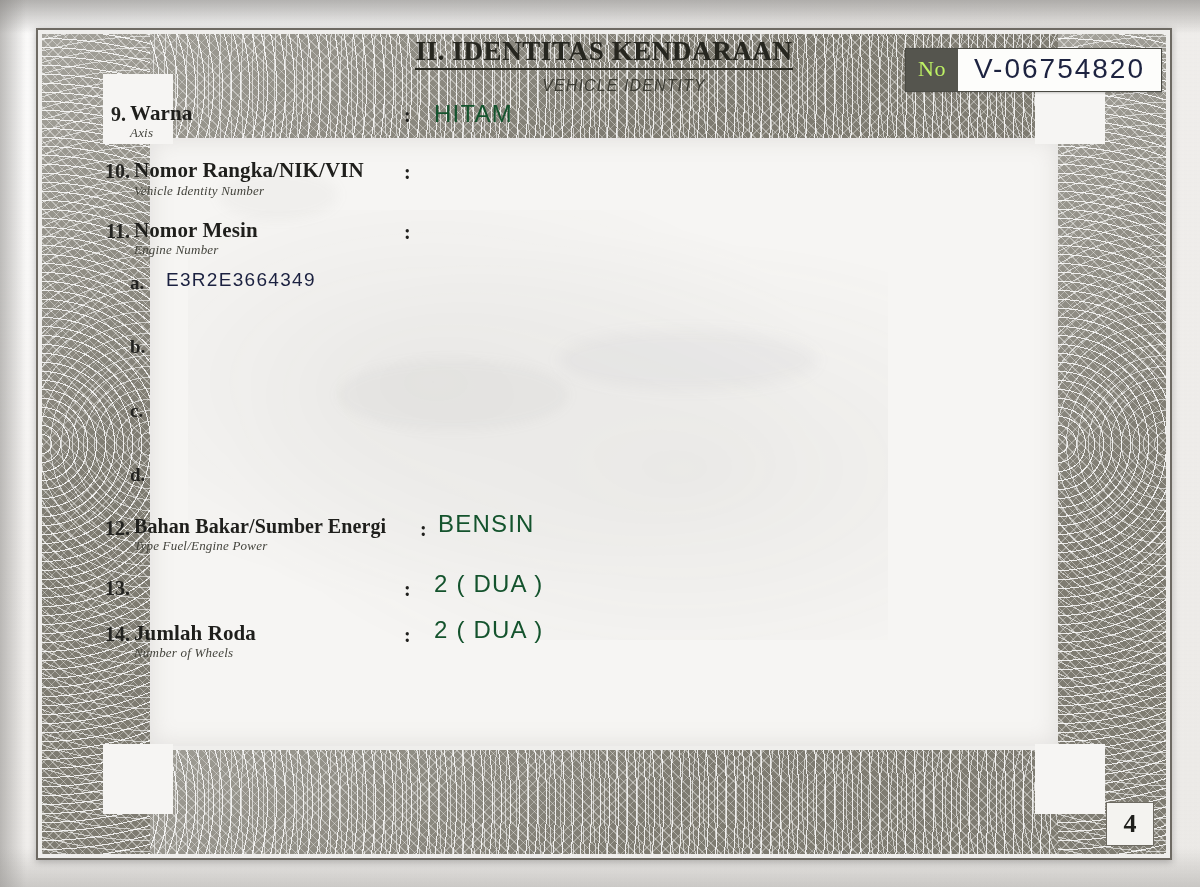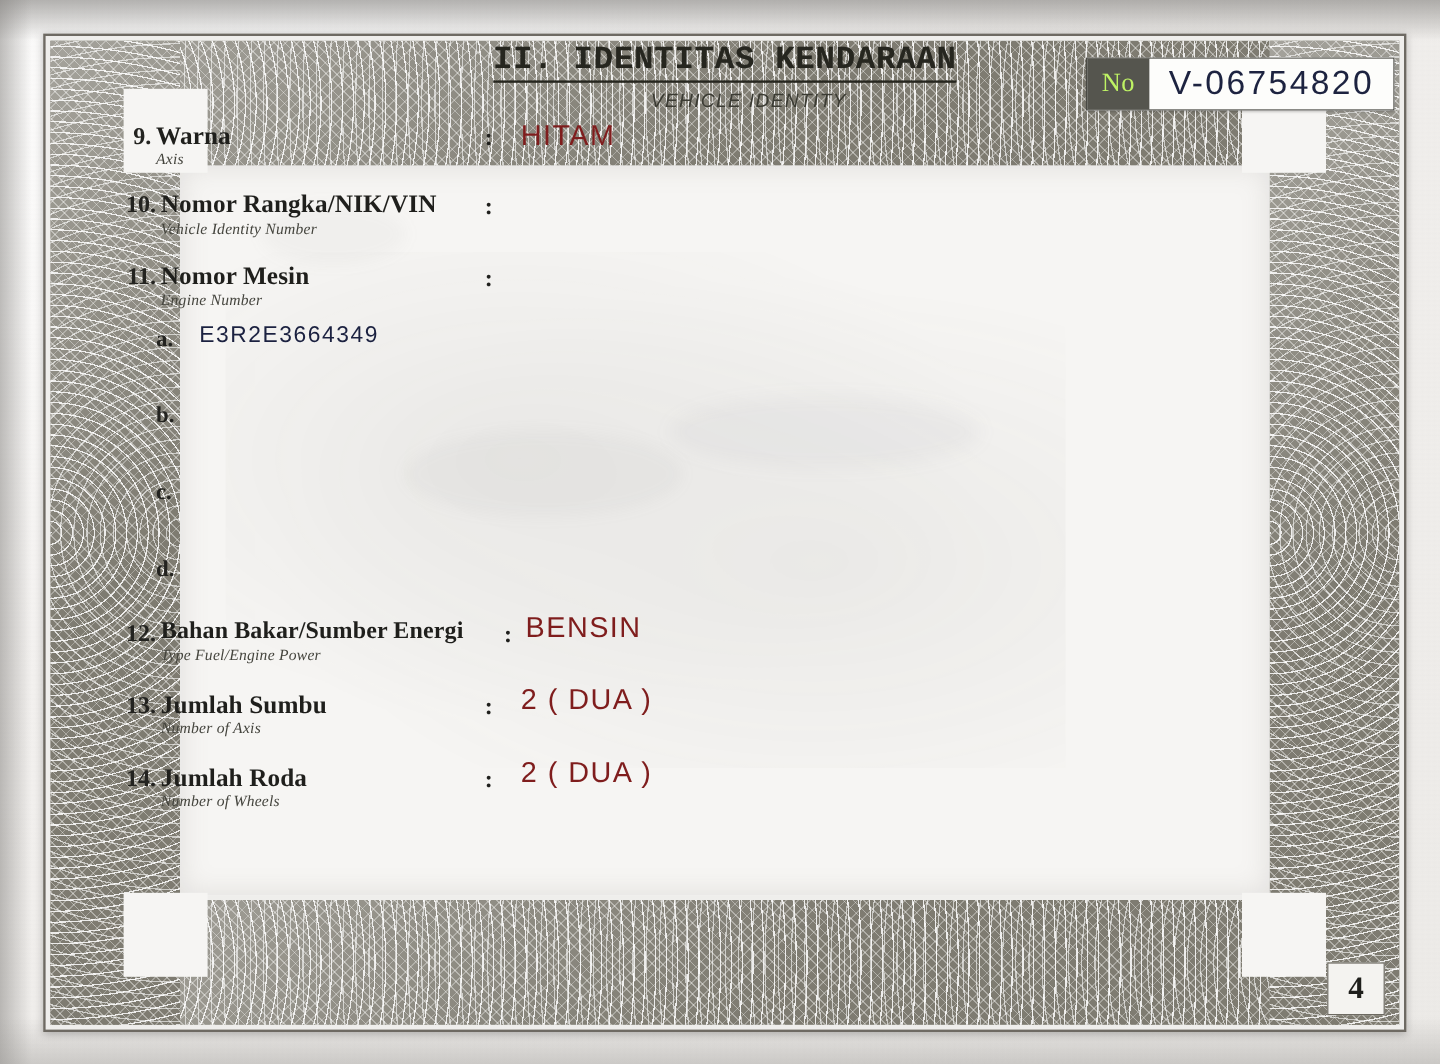--- a/index.html
+++ b/index.html
@@ -120,21 +120,21 @@
   }
 
   
   #title-block {
     position: absolute;
     left: 0; right: 0;
     top: 6px;
     text-align: center;
   }
   #title-id {
-    font-family: Liberation Mono, monospace;
+    font-family: Liberation Serif, serif;
     font-weight: bold;
     font-size: 27px;
     letter-spacing: .6px;
     color: #26261f;
     display: inline-block;
     border-bottom: 2px solid #26261f;
     padding-bottom: 1px;
     text-shadow: 0 0 1px rgba(0,0,0,.25);
   }
   #title-en {
@@ -231,21 +231,21 @@
     font-size: 20px;
     color: #1f1f1c;
   }
   .value {
     position: absolute;
     left: 348px;
     top: -2px;
     font-family: "Liberation Sans", sans-serif;
     font-size: 24px;
     letter-spacing: 1.2px;
-    color: #7f1d1d;
+    color: #14532d;
     white-space: nowrap;
   }
   .value.ink-small { font-size: 22px; letter-spacing: 1px; }
 
   
   .row.wide .colon { left: 330px; }
   .row.wide .value { left: 352px; }
 
   
   .subrow {
@@ -403,24 +403,20 @@
         <div class="labels">
           <div class="lab-id" style="font-size:20px;">Bahan Bakar/Sumber Energi</div>
           <div class="lab-en">Type Fuel/Engine Power</div>
         </div>
         <div class="colon" style="left:334px;">:</div>
         <div class="value" style="left:352px;top:-6px;">BENSIN</div>
       </div>
 
       <div class="row" style="margin-bottom:22px;">
         <div class="num" style="width:44px;">13.</div>
-        <div class="labels">
-          <div class="lab-id">Jumlah Sumbu</div>
-          <div class="lab-en">Number of Axis</div>
-        </div>
         <div class="colon" style="left:318px;">:</div>
         <div class="value" style="left:348px;top:-6px;">2 ( DUA )</div>
       </div>
 
       <div class="row">
         <div class="num" style="width:44px;">14.</div>
         <div class="labels">
           <div class="lab-id">Jumlah Roda</div>
           <div class="lab-en">Number of Wheels</div>
         </div>

